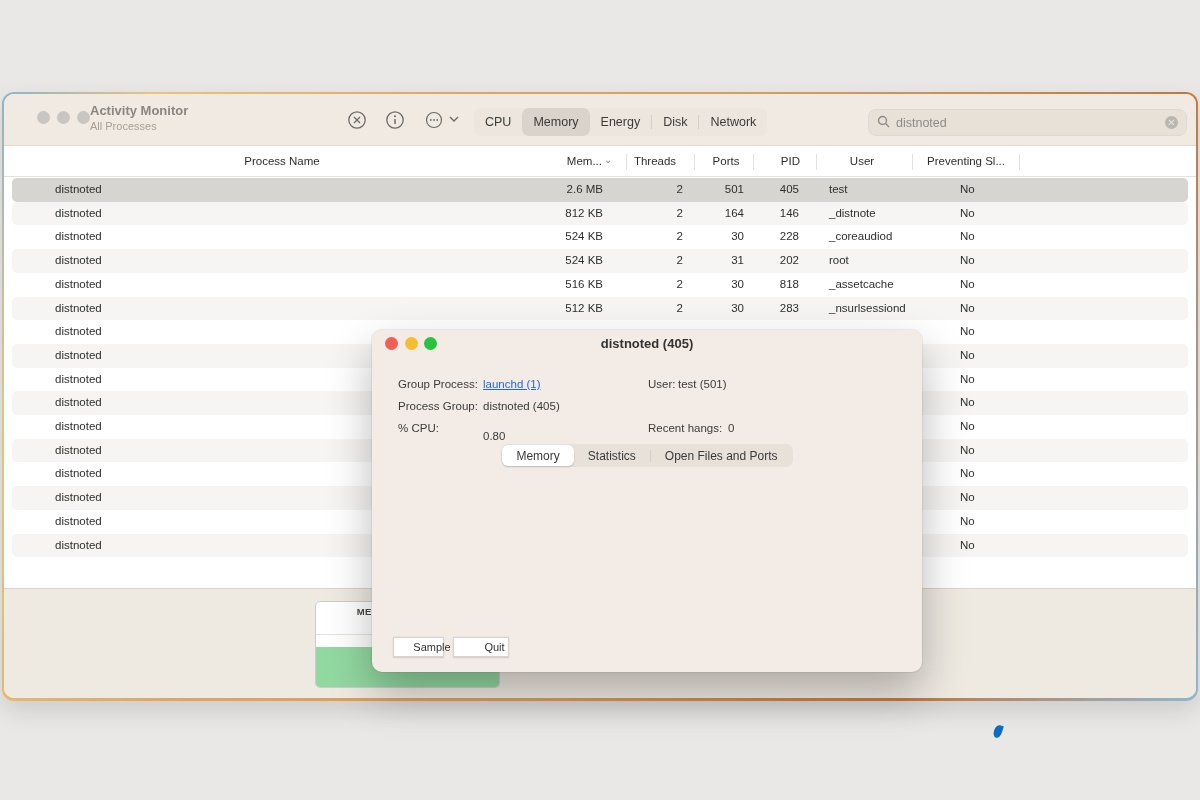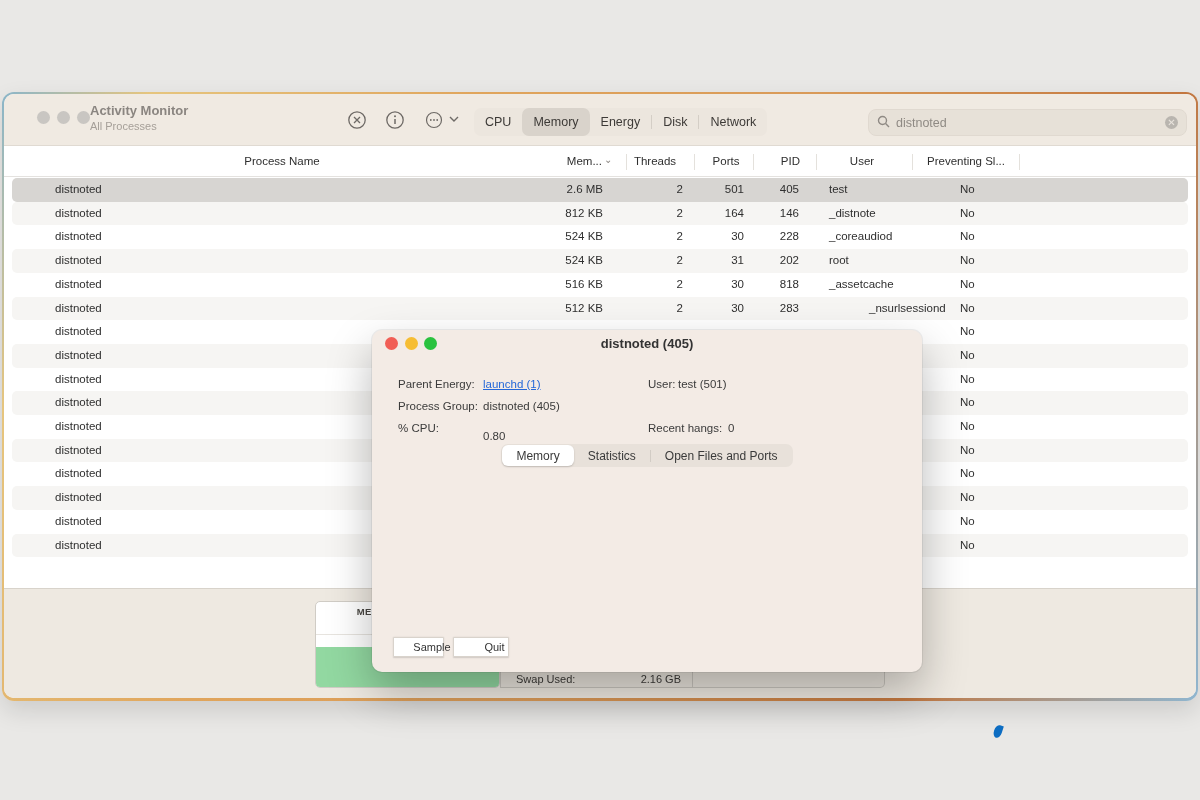--- a/index.html
+++ b/index.html
@@ -259,21 +259,21 @@
           <span class="cell" style="right: 389px;">818</span>
           <span class="cell" style="left: 817px;">_assetcache</span>
           <span class="cell" style="left: 948px;">No</span>
         </div>
         <div class="row striped" style="top: 119.5px;">
           <span class="cell" style="left: 43px;">distnoted</span>
           <span class="cell" style="right: 585px;">512 KB</span>
           <span class="cell" style="right: 505px;">2</span>
           <span class="cell" style="right: 444px;">30</span>
           <span class="cell" style="right: 389px;">283</span>
-          <span class="cell" style="left: 817px; margin-left: 40px;">_nsurlsessiond</span>
+          <span class="cell" style="left: 817px;">_nsurlsessiond</span>
           <span class="cell" style="left: 948px;">No</span>
         </div>
         <div class="row" style="top: 143.2px;">
           <span class="cell" style="left: 43px;">distnoted</span>
           <span class="cell" style="right: 585px;"></span>
           <span class="cell" style="right: 505px;"></span>
           <span class="cell" style="right: 444px;"></span>
           <span class="cell" style="right: 389px;"></span>
           <span class="cell" style="left: 817px;"></span>
           <span class="cell" style="left: 948px;">No</span>
@@ -360,39 +360,32 @@
           <span class="cell" style="left: 948px;">No</span>
         </div>
       </div>
 
     <div class="footer">
       <div class="mp-box">
         <div class="mp-label">MEMORY PRESSURE</div>
         <div class="mp-line"></div>
         <div class="mp-green"></div>
       </div>
-      <div class="swap-strip">
-        <div class="swap-cell first" style="width:193px">
-          <span class="abs nowrap" style="left:15px;top:3px">Swap Used:</span>
-          <span class="abs nowrap" style="right:11px;top:3px">2.16 GB</span>
-        </div>
-        <div class="swap-cell last" style="width:192px"></div>
-      </div>
     </div>
 
   </div>
 </div>
 
 <div class="dialog">
   <span class="dlg-tl" style="left:13px;background:#f15e55"></span>
   <span class="dlg-tl" style="left:33px;background:#f6bd33"></span>
   <span class="dlg-tl" style="left:52px;background:#2ac23f"></span>
   <div class="dlg-title">distnoted (405)</div>
 
-  <span class="dlg-label" style="left:26px;top:48px">Parent Energy:</span>
+  <span class="dlg-label" style="left:26px;top:48px">Group Process:</span>
   <span class="dlg-value dlg-link" style="left:111px;top:48px">launchd (1)</span>
   <span class="dlg-label" style="left:276px;top:48px">User:</span>
   <span class="dlg-value" style="left:306px;top:48px">test (501)</span>
 
   <span class="dlg-label" style="left:26px;top:70px">Process Group:</span>
   <span class="dlg-value" style="left:111px;top:70px">distnoted (405)</span>
 
   <span class="dlg-label" style="left:26px;top:92px">% CPU:</span>
   <span class="dlg-value" style="left:111px;top:100px">0.80</span>
   <span class="dlg-label" style="left:276px;top:92px">Recent hangs:</span>

